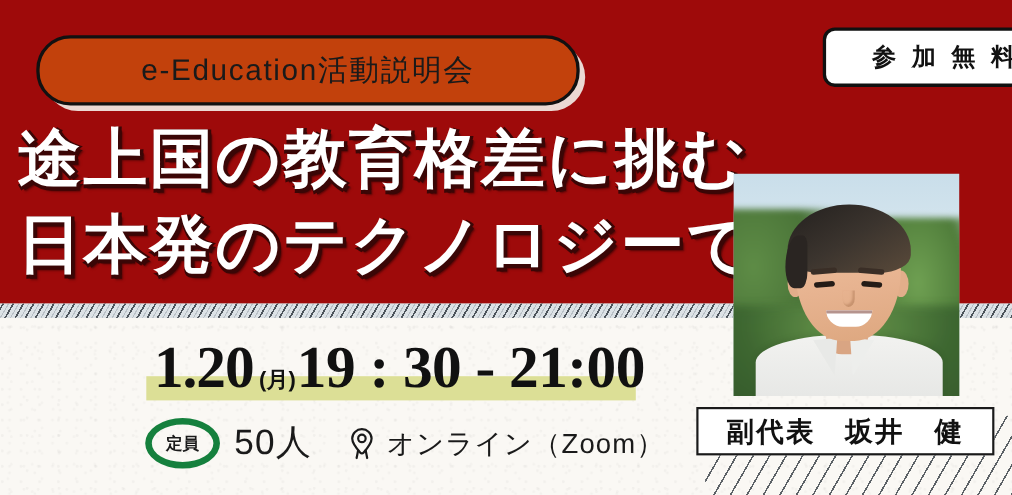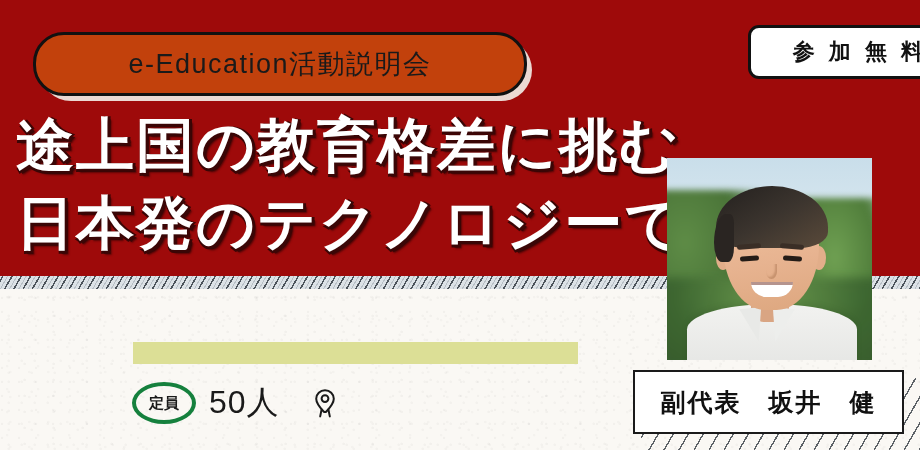--- a/index.html
+++ b/index.html
@@ -281,21 +281,21 @@
   .info-row {
     position: absolute;
     left: 132px; top: 384px;
     height: 38px;
     display: flex;
     align-items: center;
     white-space: nowrap;
   }
   .cap-oval {
     width: 56px; height: 34px;
-    border: 4px solid #15803d;
+    border: 6px solid #15803d;
     border-radius: 50%;
     display: flex;
     align-items: center;
     justify-content: center;
     margin-right: 13px;
   }
   .cap-oval-text {
     font-size: 15px;
     font-weight: 700;
     color: #1A1A1A;
@@ -328,21 +328,21 @@
     background-color: transparent;
     background-image: repeating-linear-gradient(
       -60deg,
       rgba(40,48,56,0.75) 0px, rgba(40,48,56,0.75) 1.4px,
       rgba(255,255,255,0) 1.4px, rgba(255,255,255,0) 13px
     );
   }
   .speaker-box {
     position: absolute;
     left: 633px; top: 370px;
-    width: 271px; height: 64px;
+    width: 271px; height: 44px;
     background: #FFFFFF;
     border: 2px solid #1A1A1A;
     display: flex;
     align-items: center;
     justify-content: center;
     box-sizing: border-box;
   }
   .speaker-text {
     font-size: 25px;
     font-weight: 700;
@@ -394,34 +394,40 @@
     <div class="ph-hair-side"></div>
     <div class="ph-brow-l"></div>
     <div class="ph-brow-r"></div>
     <div class="ph-eye-l"></div>
     <div class="ph-eye-r"></div>
     <div class="ph-nose"></div>
     <div class="ph-mouth"></div>
   </div>
 
   <div class="date-highlight"></div>
+  <div class="date-row">
+    <span class="date-main">1.20</span>
+    <span class="date-dow">(月)</span>
+    <span class="date-time">19 : 30 - 21:00</span>
+  </div>
 
   <div class="info-row">
     <div class="cap-oval">
       <span class="cap-oval-text">定員</span>
     </div>
     <span class="cap-count">50人</span>
     <span class="pin-icon">
       <svg width="26" height="30" viewBox="0 0 26 30" fill="none" xmlns="http://www.w3.org/2000/svg">
         <path d="M13 2.2C8.1 2.2 4.2 6.0 4.2 10.7c0 4.3 5.1 10.3 7.4 12.8a1.9 1.9 0 0 0 2.8 0c2.3-2.5 7.4-8.5 7.4-12.8C21.8 6.0 17.9 2.2 13 2.2z" stroke="#1A1A1A" stroke-width="2" fill="none"></path>
         <circle cx="13" cy="10.6" r="3.4" stroke="#1A1A1A" stroke-width="2" fill="none"></circle>
         <path d="M9.6 21.4 L8.2 28.4" stroke="#1A1A1A" stroke-width="2" stroke-linecap="round"></path>
         <path d="M16.4 21.4 L17.8 28.4" stroke="#1A1A1A" stroke-width="2" stroke-linecap="round"></path>
       </svg>
     </span>
+    <span class="venue-text">オンライン（Zoom）</span>
   </div>
 
   <div class="speaker-hatch"></div>
   <div class="speaker-box">
     <span class="speaker-text">副代表　坂井　健</span>
   </div>
 
 </div>
 
 </body></html>

